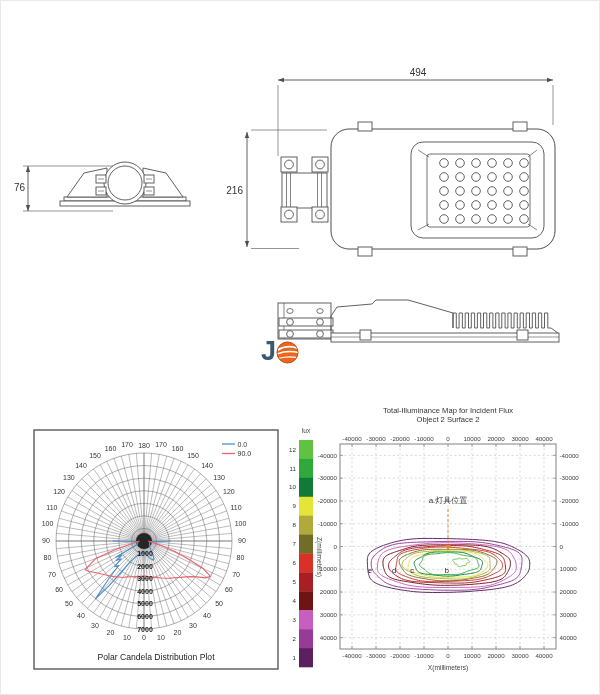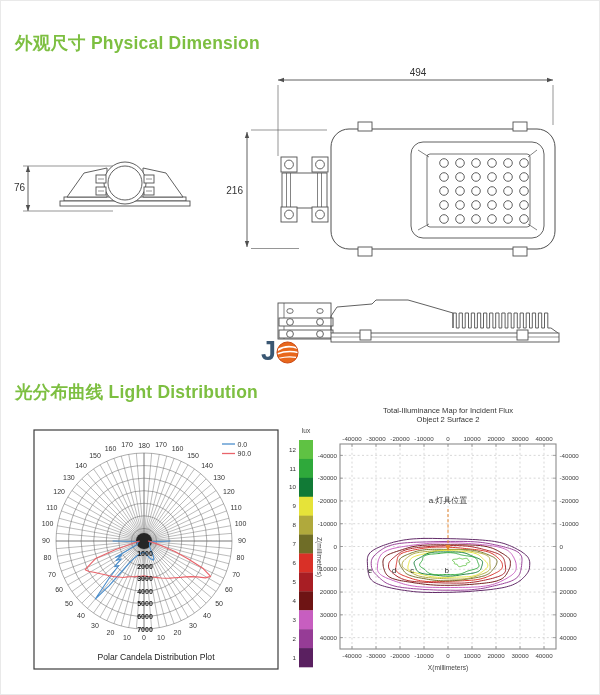--- a/index.html
+++ b/index.html
@@ -16,27 +16,21 @@
   .dimtxt{font-size:10px;fill:#333;}
   .logo{position:absolute;left:260px;top:337px;display:flex;align-items:center;
         font-weight:700;font-size:27px;color:#3a5773;letter-spacing:-1.5px;line-height:1;}
   .logo svg{margin:2px 0 0 1px;}
 </style>
 </head>
 <body>
 
 <div class="page">
 
-  <div class="heading" style="top:30px">
-    <span>外观尺寸</span>&nbsp;<span>Physical Dimension</span>
-  </div>
-
-  <div class="heading" style="top:379px">
-    <span>光分布曲线</span>&nbsp;<span>Light Distribution</span>
-  </div>
+
 
   <svg id="gfx" width="600" height="695" viewBox="0 0 600 695">
     <g id="drawings-g">
         <g>
           <line x1="27" y1="165" x2="27" y2="210" stroke="#4f4f4f" stroke-width="0.9"></line>
           <polygon points="27,165 24.8,171 29.2,171" fill="#4f4f4f"></polygon>
           <polygon points="27,210 24.8,204 29.2,204" fill="#4f4f4f"></polygon>
           <line x1="22" y1="165" x2="112" y2="165" stroke="#4f4f4f" stroke-width="0.6"></line>
           <line x1="22" y1="210" x2="112" y2="210" stroke="#4f4f4f" stroke-width="0.6"></line>
           <rect x="63" y="196" width="122" height="4" stroke="#4f4f4f" stroke-width="0.9" fill="#fff"></rect>

